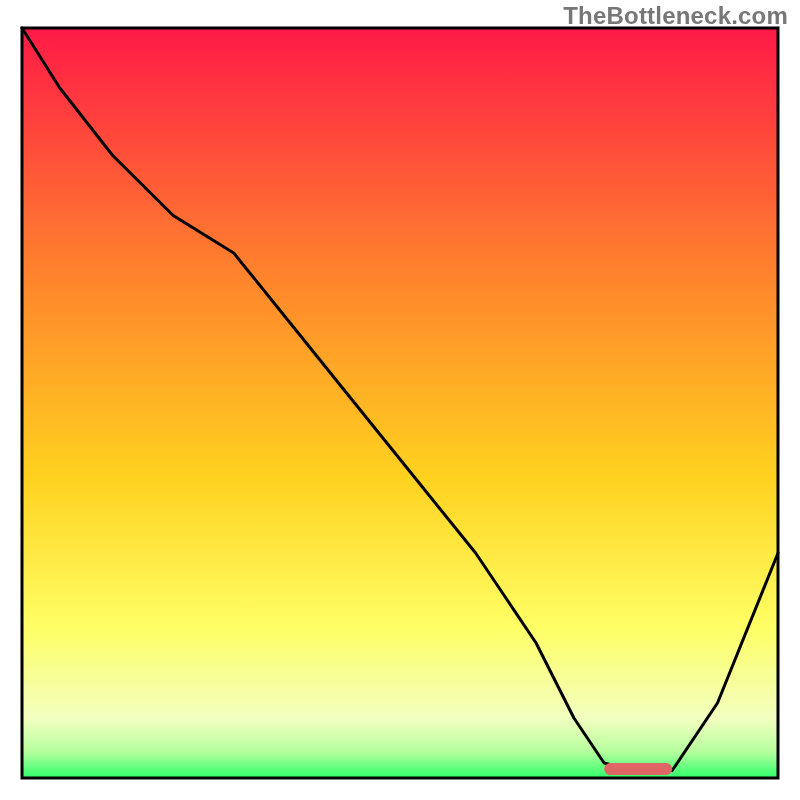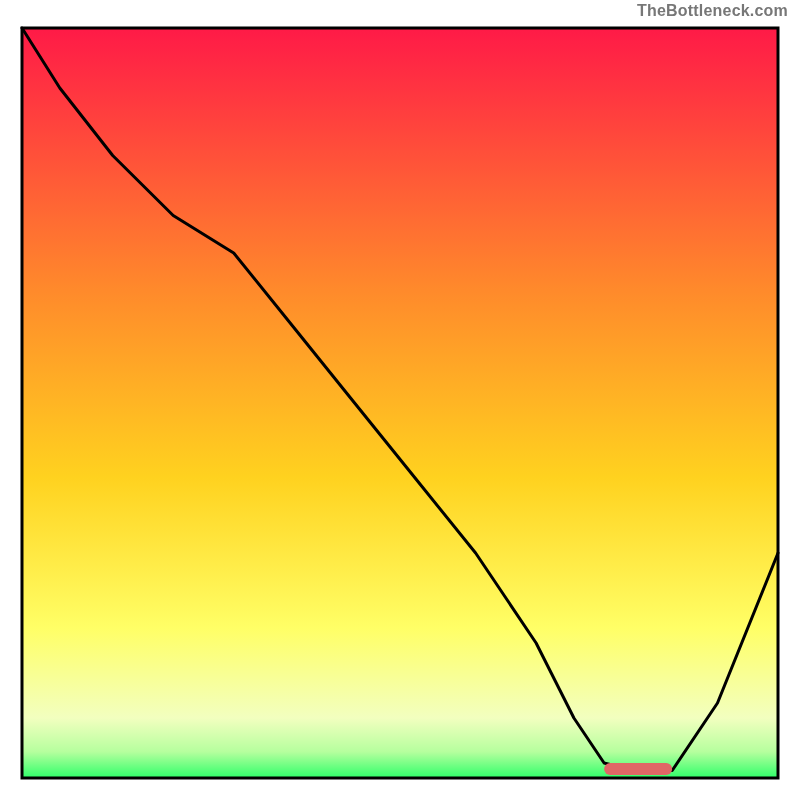--- a/index.html
+++ b/index.html
@@ -12,21 +12,21 @@
   }
   .container {
     position: relative;
     width: 800px;
     height: 800px;
   }
   .watermark {
     position: absolute;
     top: 2px;
     right: 12px;
-    font-size: 16px;
+    font-size: 24px;
     font-weight: bold;
     color: #777;
     letter-spacing: 0.2px;
   }
   svg {
     position: absolute;
     top: 0;
     left: 0;
   }
 </style>

